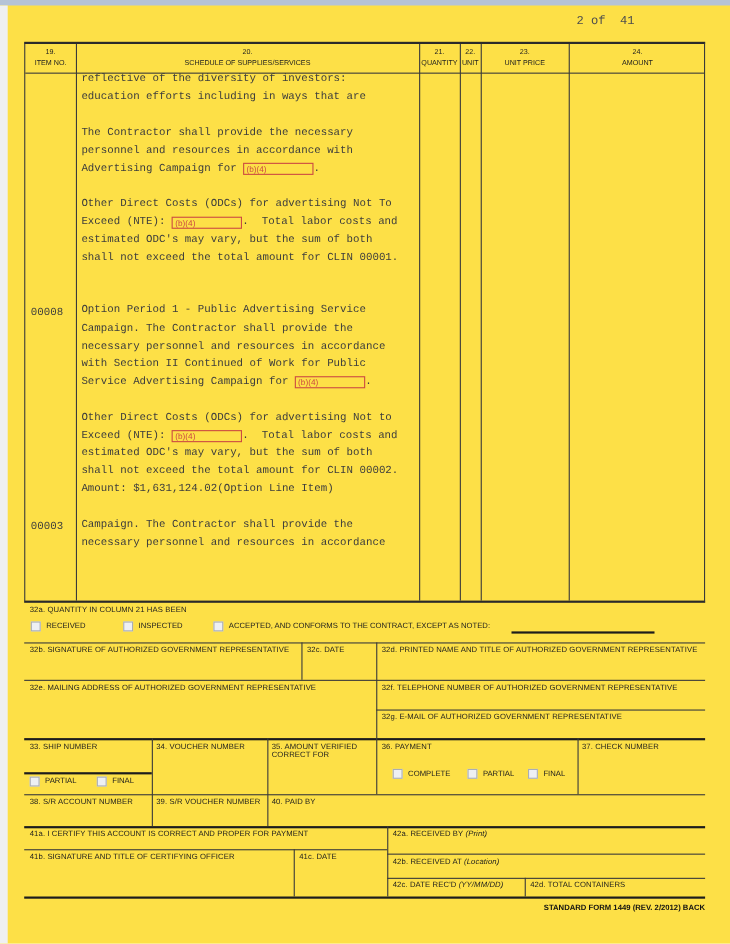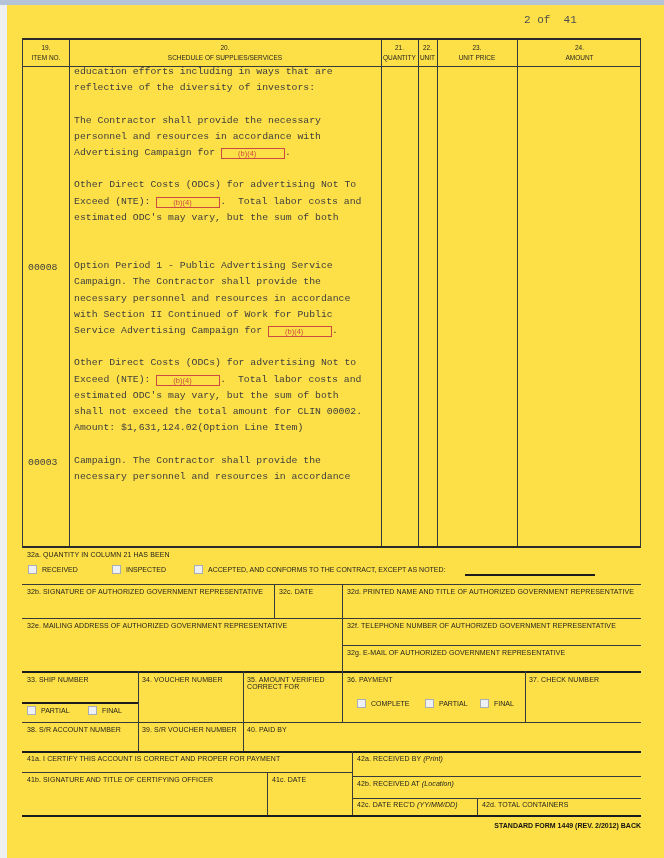--- a/index.html
+++ b/index.html
@@ -19,21 +19,21 @@
   .hcell{position:absolute;top:0;height:26px;display:flex;flex-direction:column;justify-content:center;
          text-align:center;font-size:6.5px;color:#1f1f1f;line-height:1.55;}
   .tbody{position:absolute;top:26px;left:0;right:0;}
   .item-row{display:flex;}
   .item-no{width:46px;box-sizing:border-box;padding-left:5px;font-family:"Liberation Mono",monospace;
            font-size:9.8px;color:#3d3d3d;line-height:16.2px;}
   .item-text{flex:1;box-sizing:border-box;padding-left:5px;font-family:"Liberation Mono",monospace;
              font-size:9.8px;color:#3d3d3d;}
   .line{height:16.2px;white-space:pre;}
   .redact{display:inline-block;width:64px;height:11px;box-sizing:border-box;border:1px solid #cc4a42;
-          color:#cc4a42;font-size:7.5px;line-height:9px;padding-left:16px;vertical-align:-1px;
+          color:#cc4a42;font-size:7.5px;line-height:9px;padding-left:2px;vertical-align:-1px;
           font-family:"Liberation Sans",sans-serif;}
 
   
   .hl{position:absolute;background:#3a3a3a;height:1px;}
   .hl.heavy{background:#1c1c1c;height:2px;}
   .vl{position:absolute;background:#3a3a3a;width:1px;}
   .cell-label{position:absolute;font-size:7px;color:#1c1c1c;letter-spacing:.1px;}
   .cell-label i{font-style:italic;}
   .cbgroup{position:absolute;display:flex;align-items:center;font-size:7px;color:#1c1c1c;}
   .cb{display:inline-block;width:7px;height:7px;border:1px solid #a9adb5;background:#eef0f3;
@@ -82,30 +82,31 @@
       <div class="hcell" style="left:494px;width:125px">
         <span>24.</span>
         <span>AMOUNT</span>
       </div>
     </div>
 
     <div class="tbody">
         <div class="item-row">
           <div class="item-no"></div>
           <div class="item-text">
+            <div class="line">reflective of the diversity of investors:</div>
             <div class="line">education efforts including in ways that are</div>
-            <div class="line">reflective of the diversity of investors:</div>
             <div class="line">&nbsp;</div>
             <div class="line">The Contractor shall provide the necessary</div>
             <div class="line">personnel and resources in accordance with</div>
             <div class="line">Advertising Campaign for <span class="redact">(b)(4)</span>.</div>
             <div class="line">&nbsp;</div>
             <div class="line">Other Direct Costs (ODCs) for advertising Not To</div>
             <div class="line">Exceed (NTE): <span class="redact">(b)(4)</span>.  Total labor costs and</div>
             <div class="line">estimated ODC's may vary, but the sum of both</div>
+            <div class="line">shall not exceed the total amount for CLIN 00001.</div>
             <div class="line">&nbsp;</div>
             <div class="line">&nbsp;</div>
           </div>
         </div>
         <div class="item-row">
           <div class="item-no">00008</div>
           <div class="item-text">
             <div class="line">Option Period 1 - Public Advertising Service</div>
             <div class="line">Campaign. The Contractor shall provide the</div>
             <div class="line">necessary personnel and resources in accordance</div>

